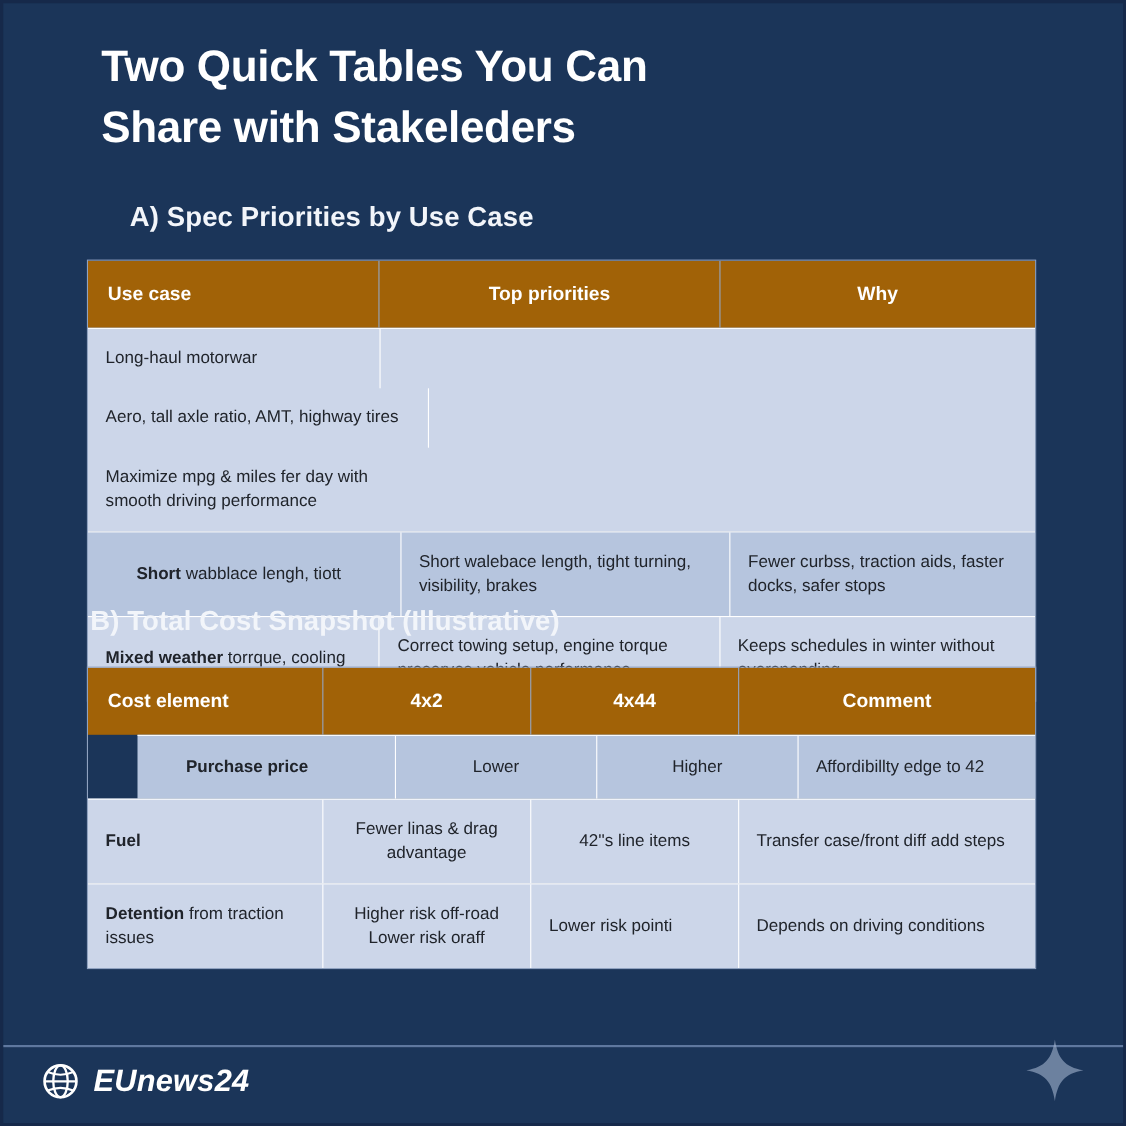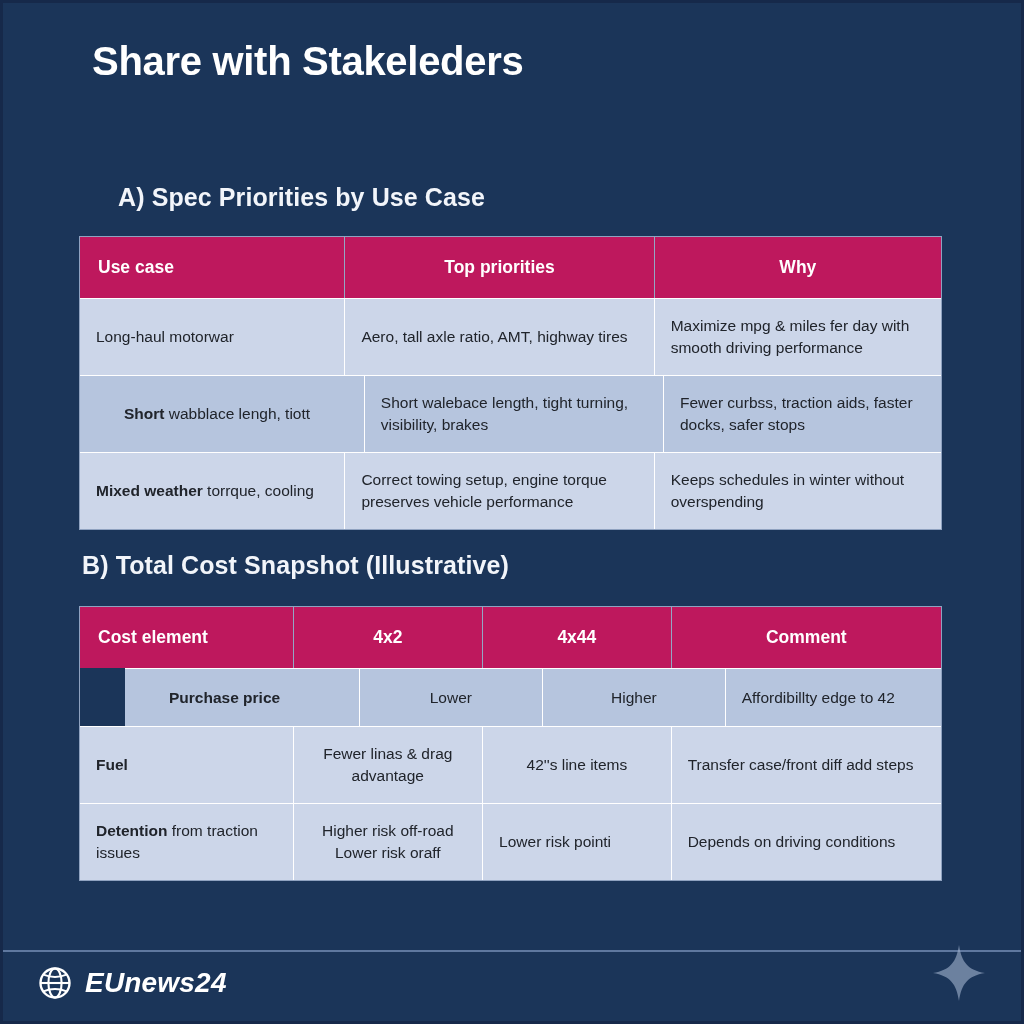--- a/index.html
+++ b/index.html
@@ -67,21 +67,21 @@
   }
   #table-a { top: 236px; }
   #table-b { top: 606px; }
 
   .trow {
     display: flex;
     width: 100%;
   }
 
   .thead {
-    background: #be185d;
+    background: #a16207;
   }
   .thead .tcell {
     color: #ffffff;
     font-weight: bold;
     font-size: 17.5px;
     padding: 20px 18px;
     border-right: 1px solid #94a6c4;
     display: flex;
     align-items: center;
   }
@@ -116,21 +116,21 @@
   #table-a .c1 { width: 310px; }
   #table-a .c2 { width: 287px; }
 
   
   #table-b .c0 { width: 214px; }
   #table-b .c1 { width: 190px; }
   #table-b .c2 { width: 189px; }
   #table-b .c3 { width: 270px; }
 
   
-  #table-a .r0 { min-height: 72px; }
+  #table-a .r0 { min-height: 72px; flex-direction: column; }
   #table-a .r1 { min-height: 72px; }
   #table-a .r2 { min-height: 72px; }
 
   #table-b .r0 { min-height: 58px; margin-left: 45px; }
   #table-b .r1 { min-height: 64px; }
   #table-b .r2 { min-height: 65px; }
   #table-b .r3 { min-height: 68px; }
 
   
   .footer-divider {
@@ -172,20 +172,21 @@
     height: 56px;
     opacity: 0.62;
   }
 </style>
 </head>
 <body>
 
 <div class="page">
 
   <h1 class="title">
+    <span class="line">Two Quick Tables You Can</span>
     <span class="line">Share with Stakeleders</span>
   </h1>
 
   <h2 id="heading-a" class="section-heading">A) Spec Priorities by Use Case</h2>
 
   <div id="table-a" class="table">
 
     <div class="trow thead">
       <div class="tcell c0 a-left">Use case</div>
       <div class="tcell c1 a-center">Top priorities</div>

